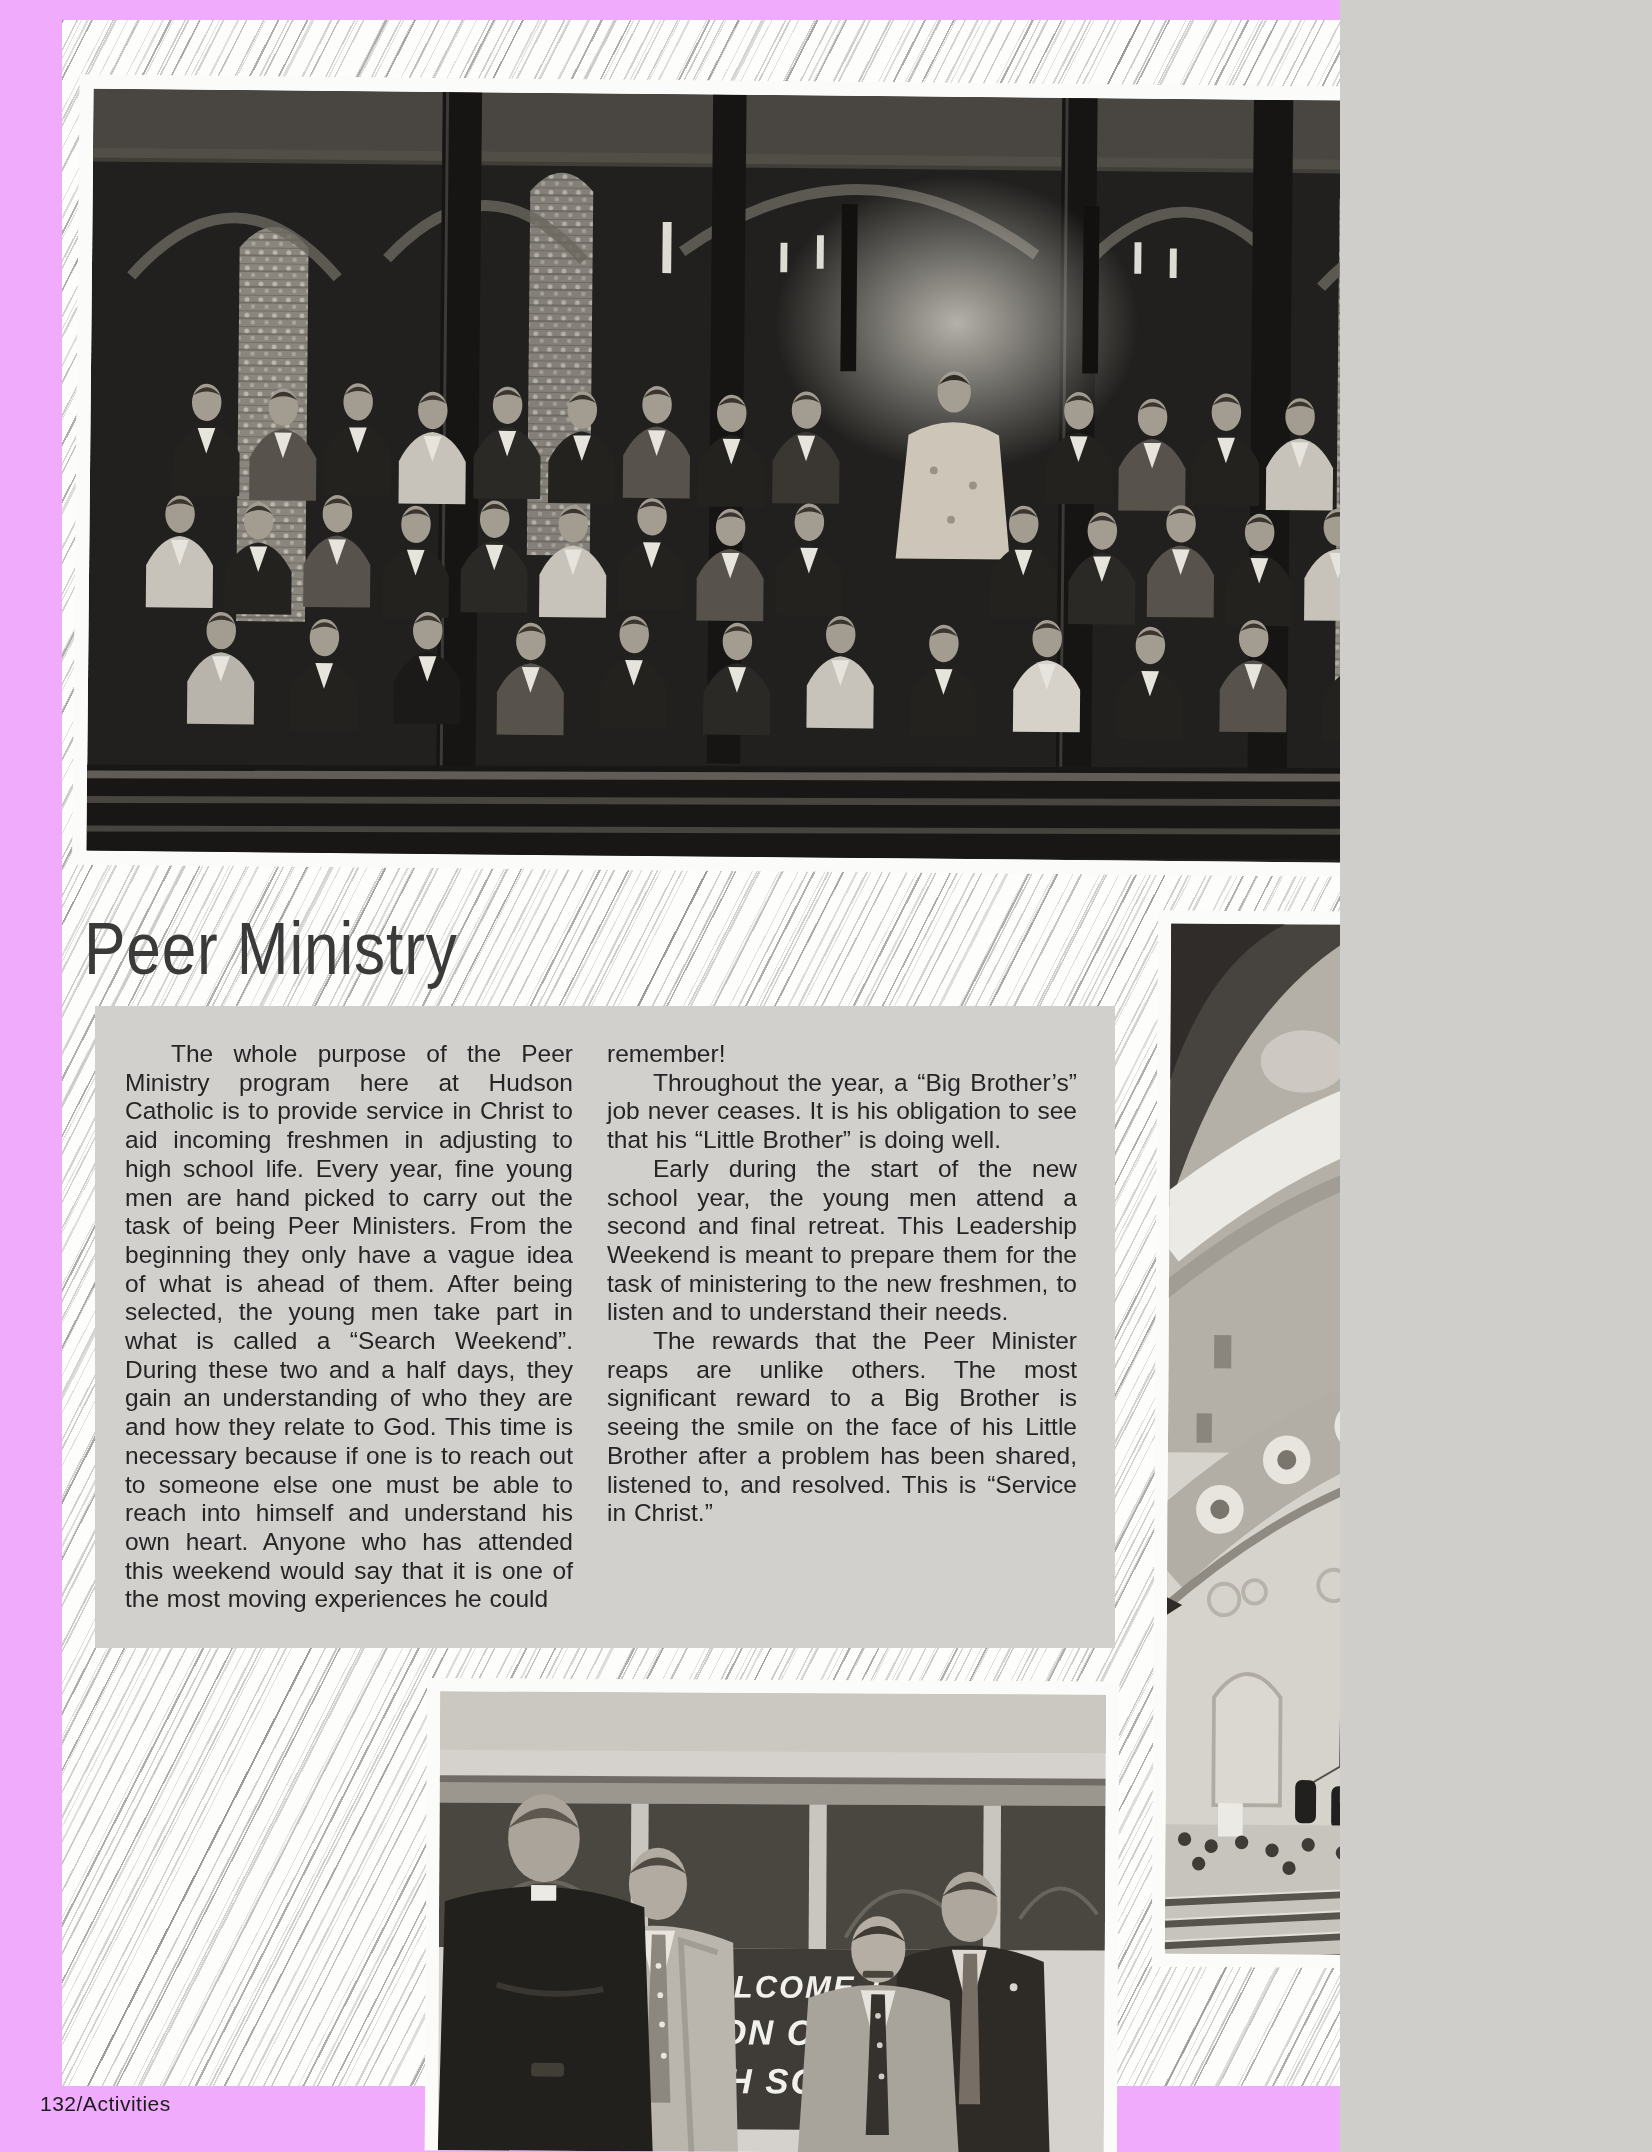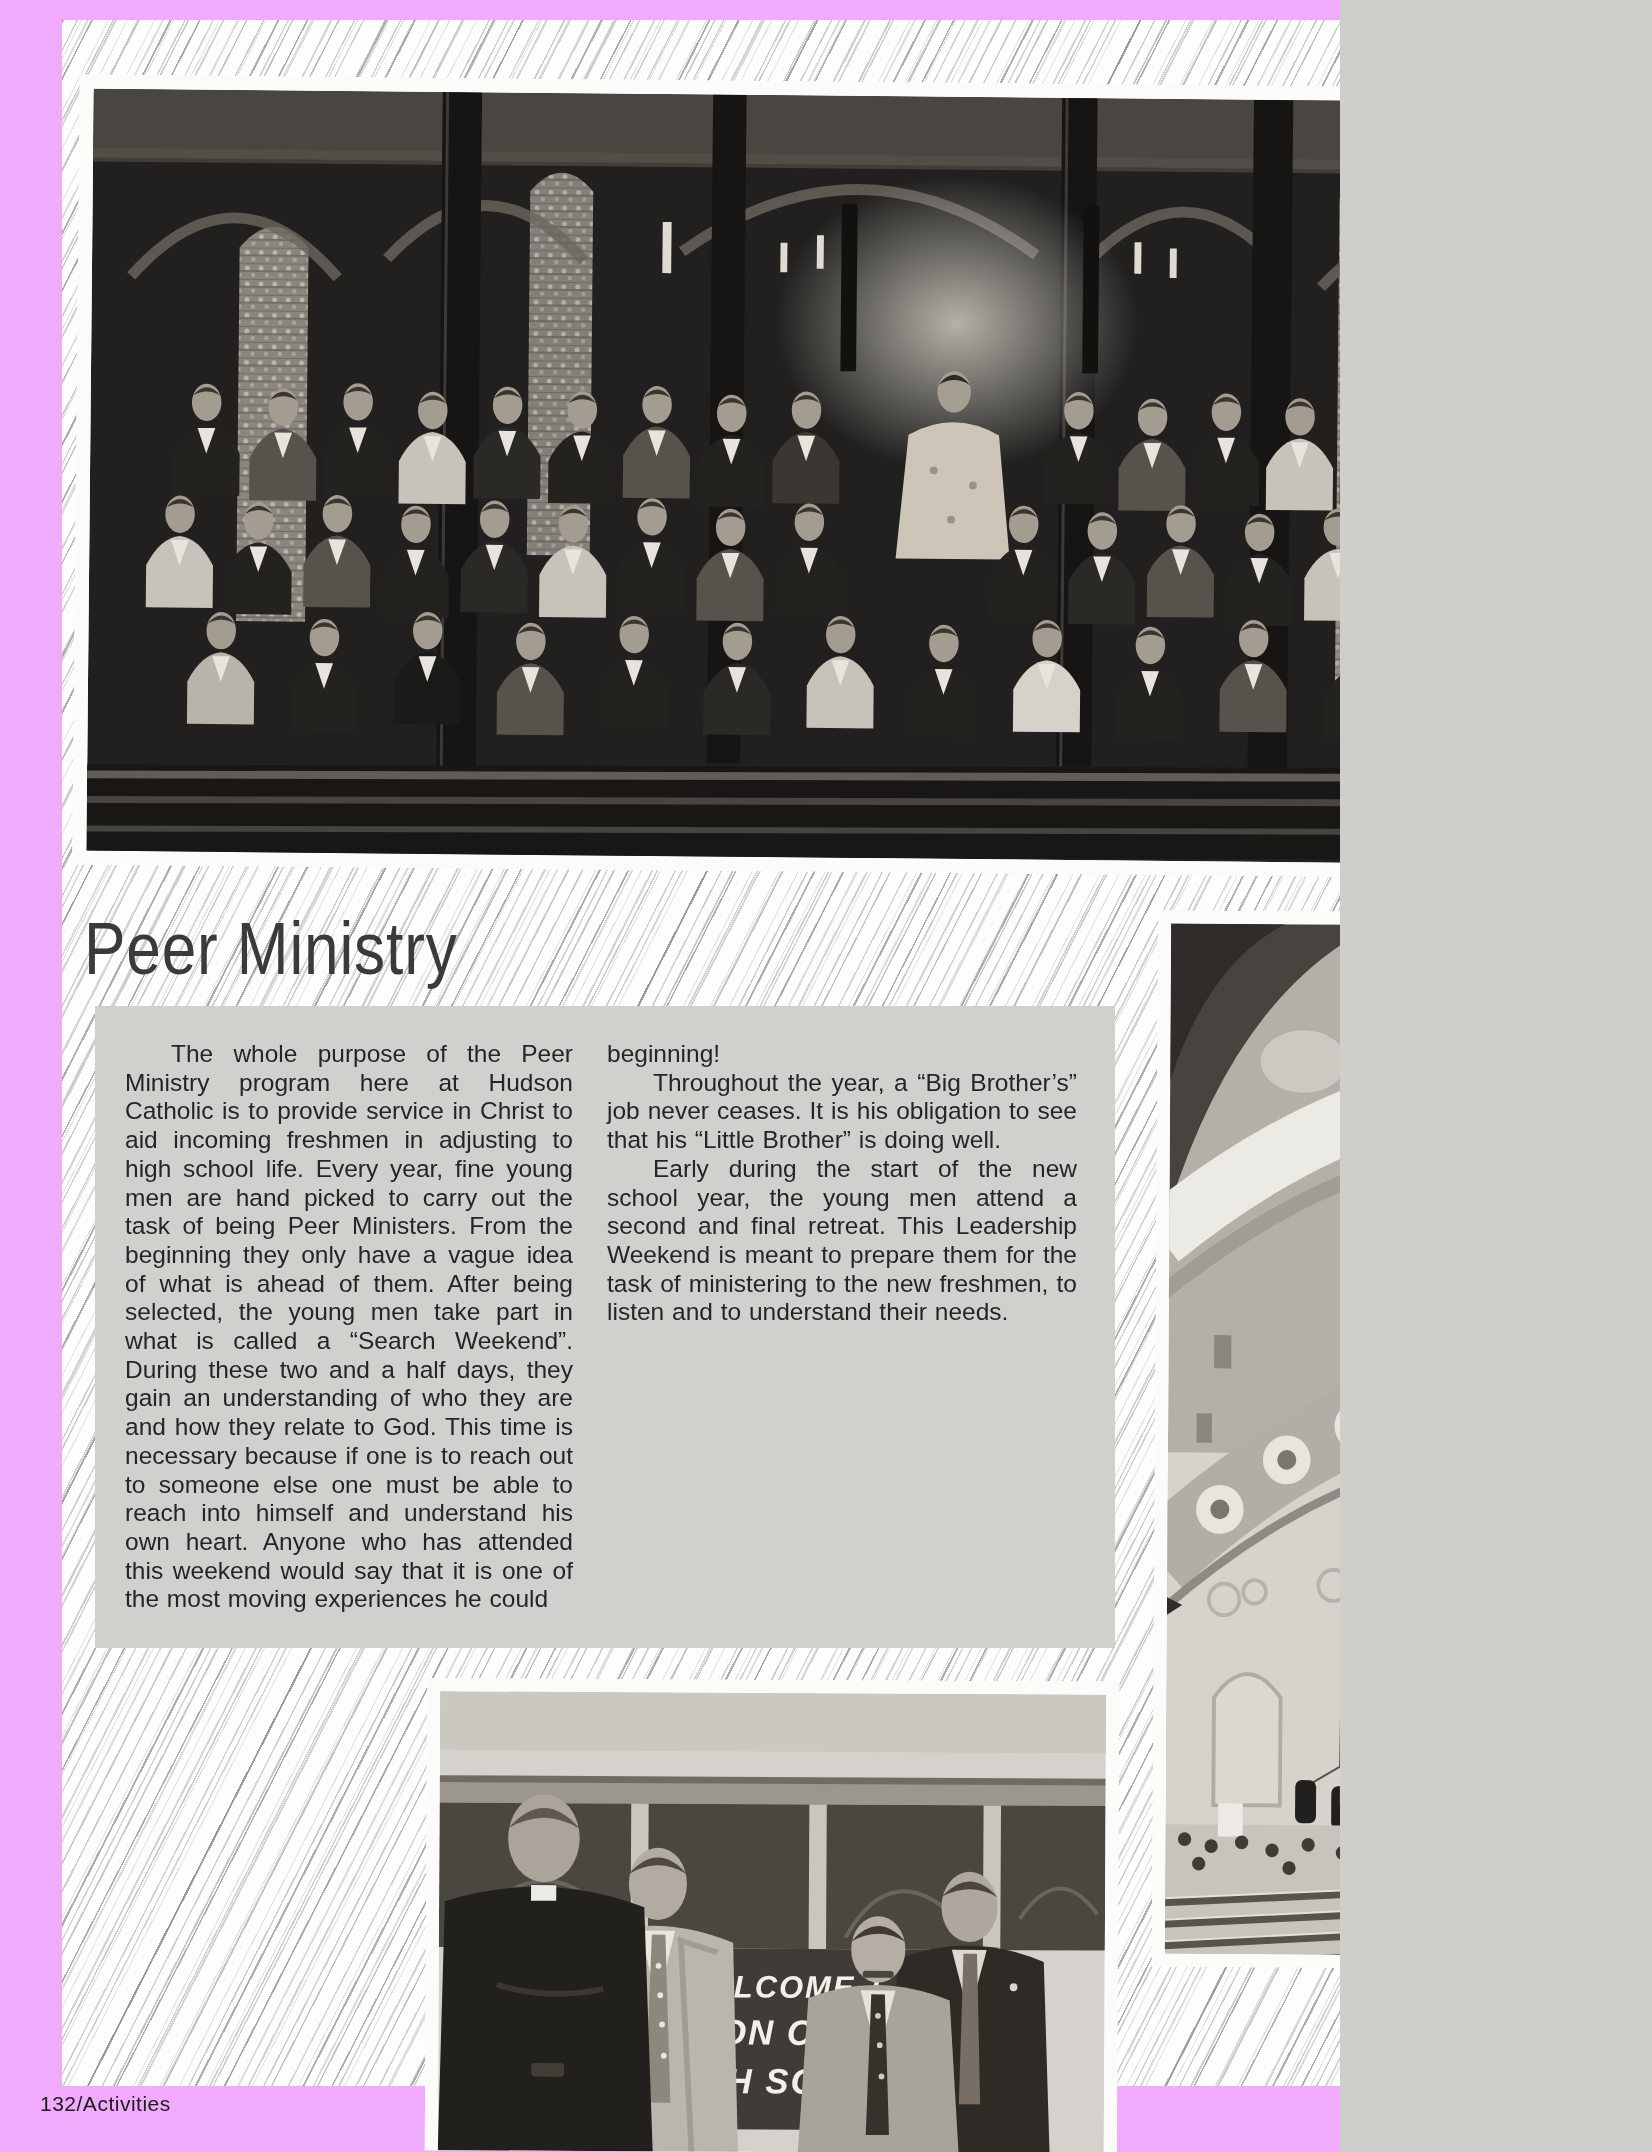--- a/index.html
+++ b/index.html
@@ -197,23 +197,24 @@
     </svg>
   </figure>
 
   <h1 class="title">Peer Ministry</h1>
 
   <section class="textbox">
     <div class="col1">
       <p class="indent">The whole purpose of the Peer Ministry program here at Hudson Catholic is to provide service in Christ to aid incoming freshmen in adjusting to high school life. Every year, fine young men are hand picked to carry out the task of being Peer Ministers. From the beginning they only have a vague idea of what is ahead of them. After being selected, the young men take part in what is called a “Search Weekend”. During these two and a half days, they gain an understanding of who they are and how they relate to God. This time is necessary because if one is to reach out to someone else one must be able to reach into himself and understand his own heart. Anyone who has attended this weekend would say that it is one of the most moving experiences he could</p>
     </div>
     <div class="col2">
-      <p>beginning!</p>
+      <p>remember!</p>
       <p class="indent">Throughout the year, a “Big Brother’s” job never ceases. It is his obligation to see that his “Little Brother” is doing well.</p>
       <p class="indent">Early during the start of the new school year, the young men attend a second and final retreat. This Leadership Weekend is meant to prepare them for the task of ministering to the new freshmen, to listen and to understand their needs.</p>
+      <p class="indent">The rewards that the Peer Minister reaps are unlike others. The most significant reward to a Big Brother is seeing the smile on the face of his Little Brother after a problem has been shared, listened to, and resolved. This is “Service in Christ.”</p>
     </div>
   </section>
 
   <figure class="photo right-photo">
     <svg viewBox="0 0 490 1052" preserveAspectRatio="none">
       <rect width="490" height="1052" fill="#b4b0a8"></rect>
 
       <ellipse cx="330" cy="70" rx="80" ry="55" fill="#eceae4" opacity=".8"></ellipse>
       <ellipse cx="140" cy="140" rx="45" ry="32" fill="#dedbd4" opacity=".6"></ellipse>
       <ellipse cx="440" cy="120" rx="40" ry="30" fill="#d5d2cb" opacity=".6"></ellipse>

